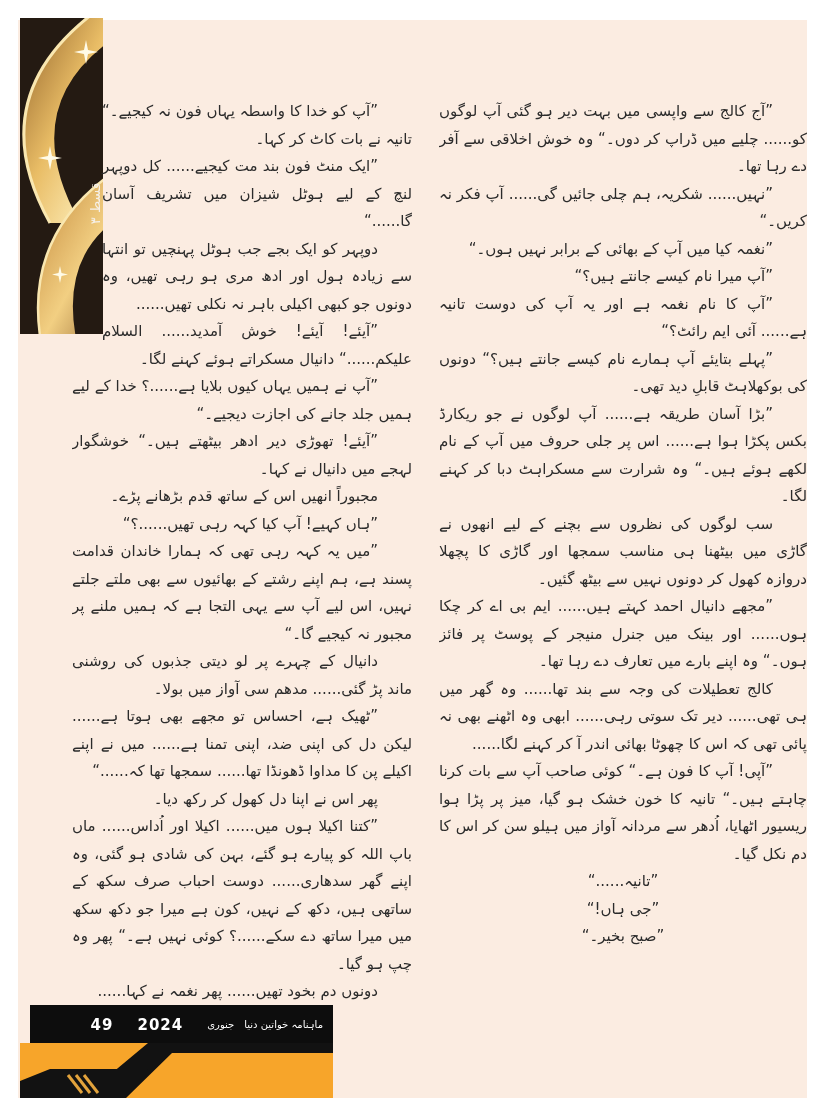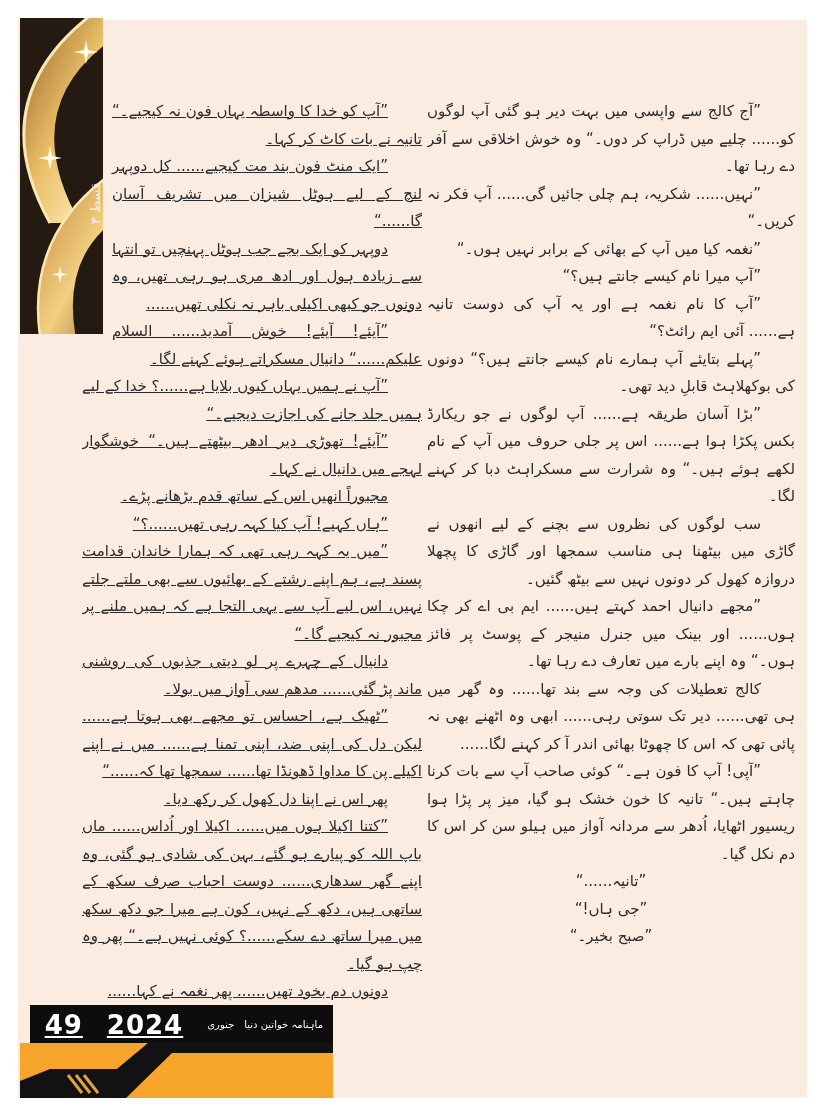--- a/index.html
+++ b/index.html
@@ -21,33 +21,33 @@
     transform:rotate(-90deg);transform-origin:center;
     color:#f5efe6;font-size:13px;text-align:center;letter-spacing:1px;
     direction:rtl;
   }
   
   .col{
     position:absolute;top:78px;height:916px;overflow:hidden;
     direction:rtl;text-align:justify;
     color:#2b2b2b;font-size:15px;line-height:27.5px;
   }
-  .col-left{left:64px;width:340px;text-decoration:underline;}
-  .col-right{left:409px;width:368px;}
+  .col-left{left:54px;width:340px;}
+  .col-right{left:421px;width:368px;}
   .panel-spacer{float:left;width:30px;height:232px;}
   .para{margin:0;text-indent:34px;}
   .para.center{text-align:center;text-indent:0;}
   
   .footer-bar{
     position:absolute;left:12px;top:985px;width:303px;height:39px;
     background:#0d0d0d;display:flex;align-items:center;direction:rtl;
     padding:0;box-sizing:border-box;color:#ffffff;
   }
   .footer-bar .urdu{font-size:10px;margin-right:10px;white-space:nowrap;}
-  .footer-bar .num{font-size:26px;font-weight:bold;letter-spacing:1px;text-decoration:underline;}
+  .footer-bar .num{font-size:15px;font-weight:bold;letter-spacing:1px;}
   .footer-bar .year{margin-right:24px;}
   .footer-bar .pageno{margin-right:24px;}
   .ribbon{
     position:absolute;left:2px;top:1023px;width:313px;height:55px;
   }
   .ribbon svg{display:block;}
 </style>
 </head>
 <body>
 

